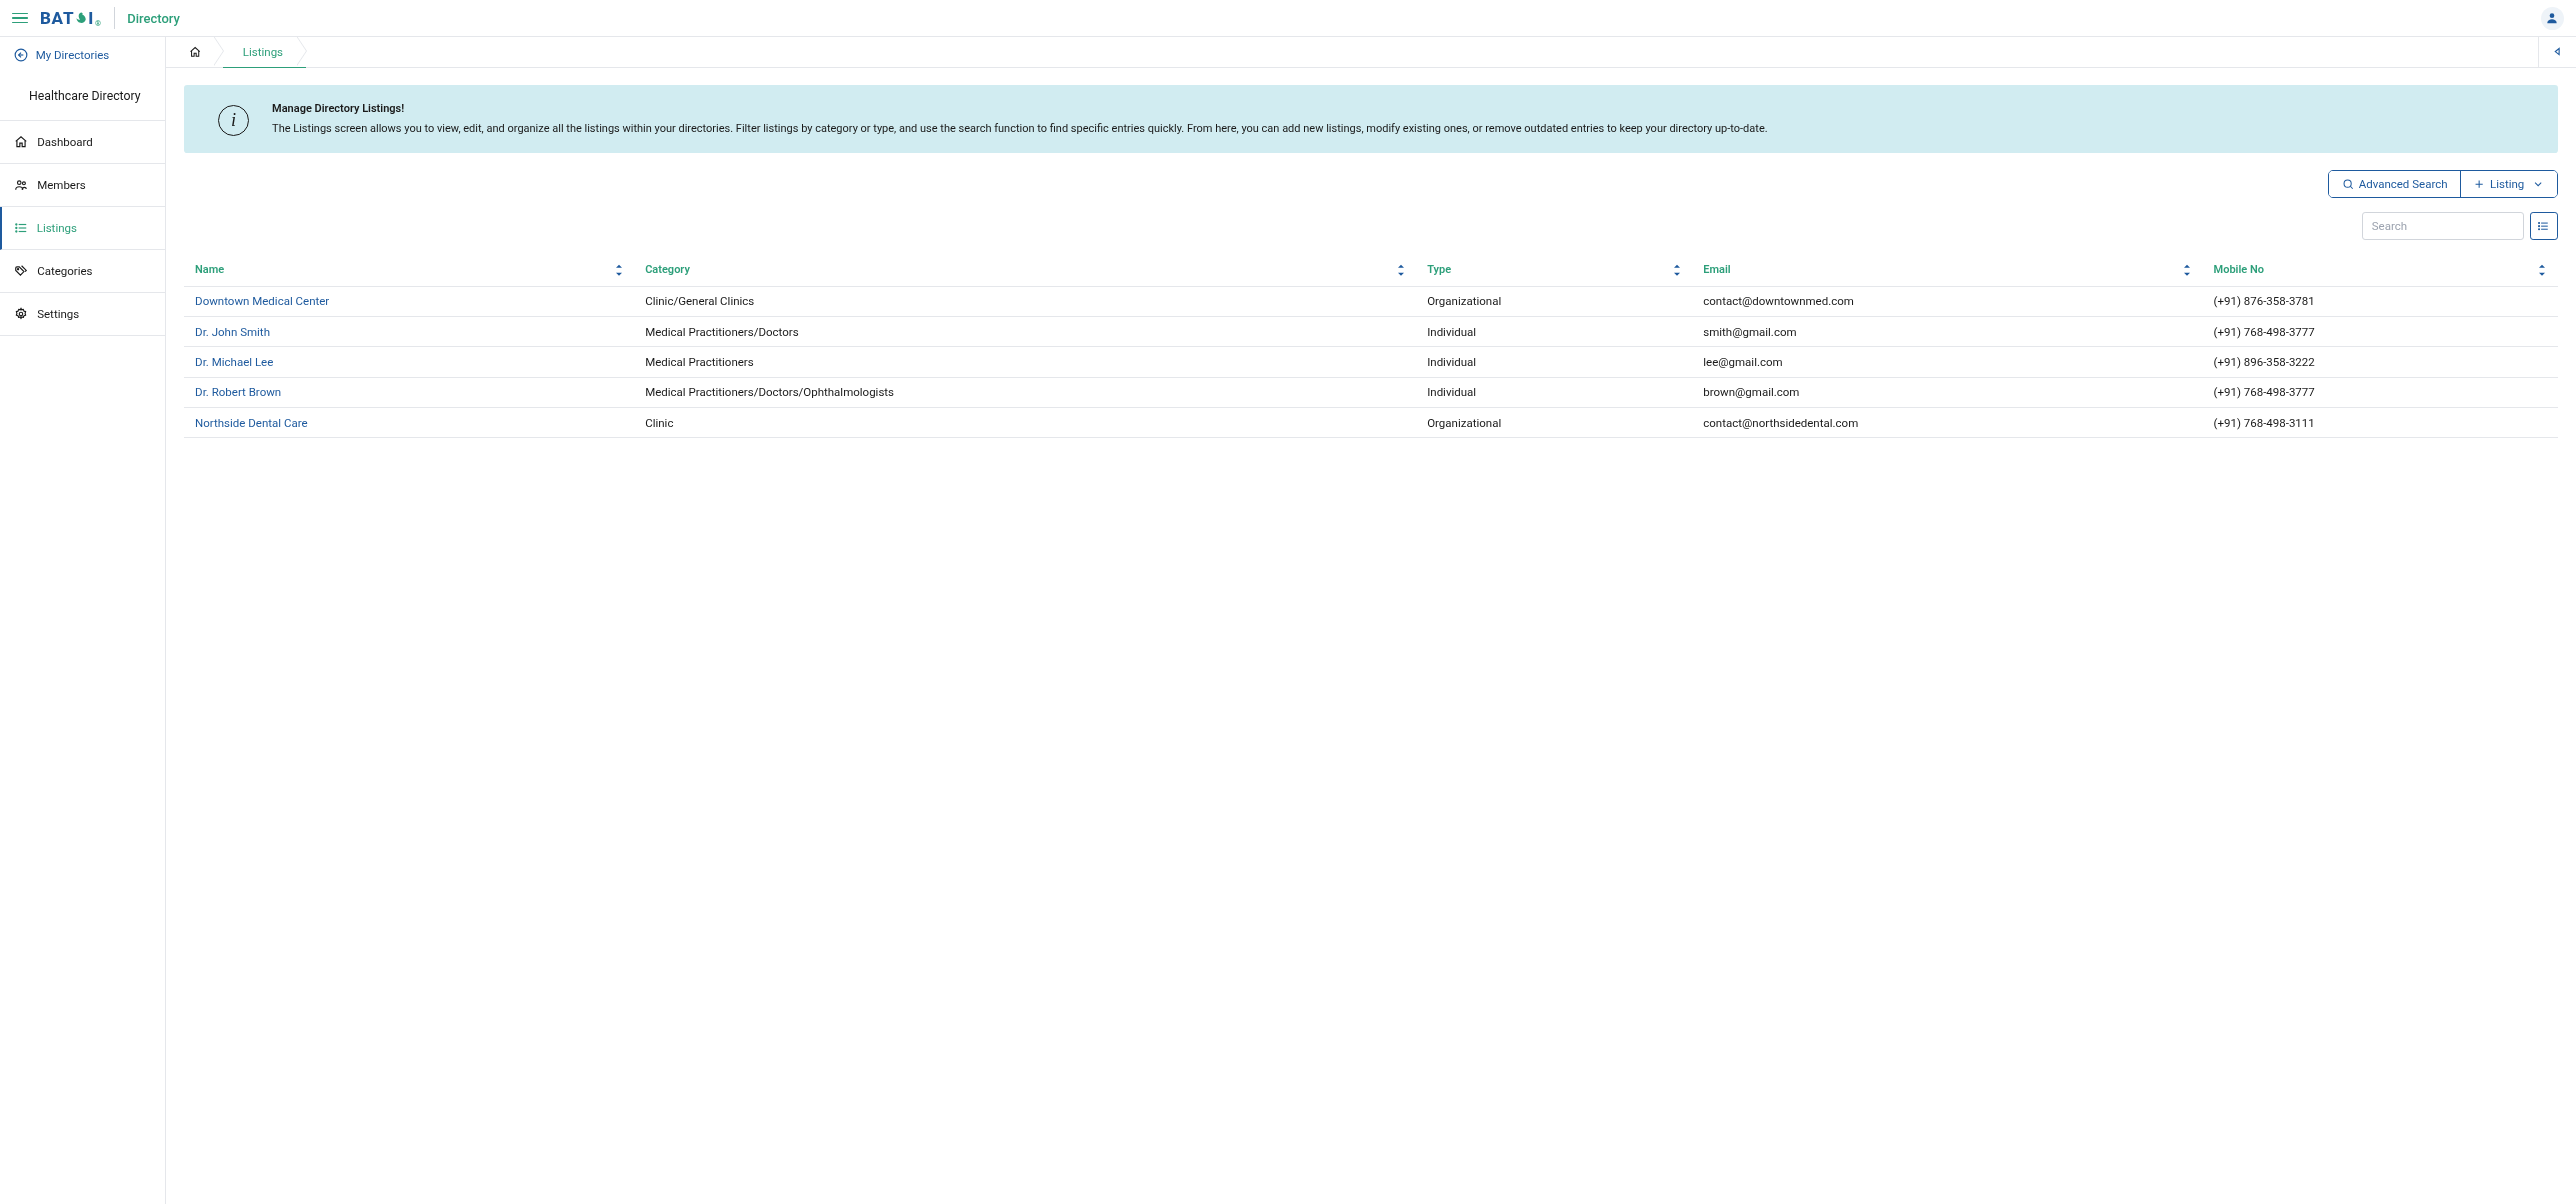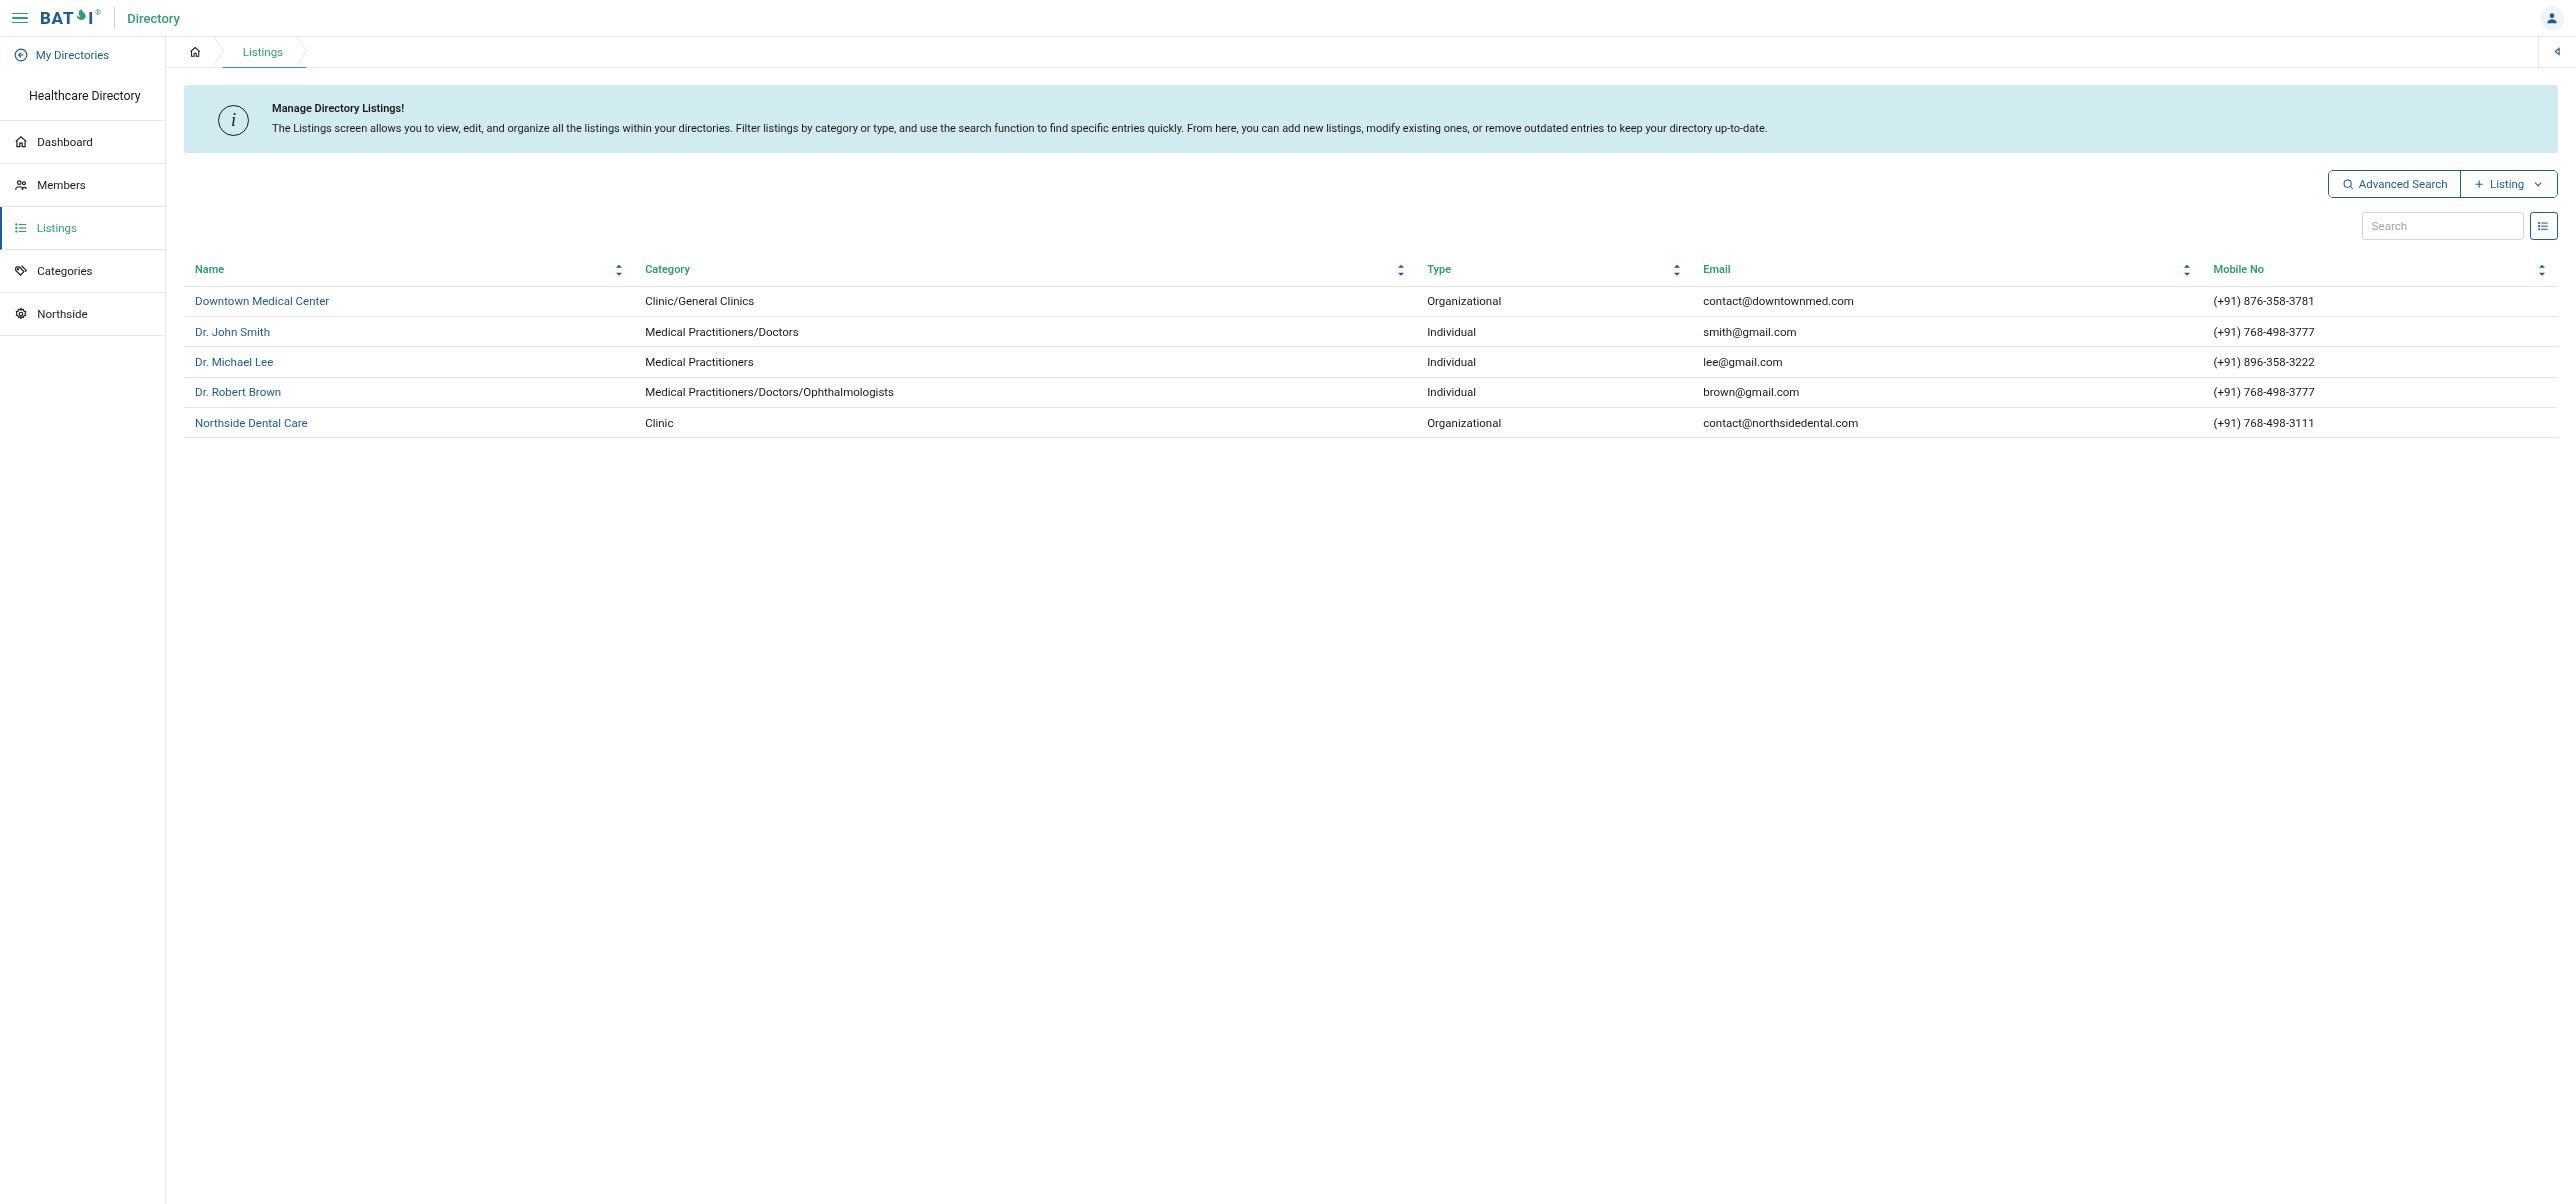--- a/index.html
+++ b/index.html
@@ -37,21 +37,21 @@
       cursor: pointer;
     }
     .hamburger-icon span {
       height: 1.5px;
       width: 100%;
       background: #2d9f7a;
       border-radius: 0.8px;
     }
     .logo {
       display: flex;
-      align-items: flex-start;
+      align-items: flex-end;
       font-weight: 800;
       font-size: 17px;
       letter-spacing: 0.8px;
       color: #1e5a9e;
     }
     .logo .accent {
       color: #2d9f7a;
     }
     .logo .reg {
       font-size: 7.7px;
@@ -455,21 +455,21 @@
             <circle cx="7" cy="9" r="1" fill="currentColor"></circle>
             <path d="M13 3l8 8-2 2"></path>
           </svg>
           <span>Categories</span>
         </li>
         <li class="sidebar-item">
           <svg class="sidebar-icon" viewBox="0 0 24 24" fill="none" stroke="currentColor" stroke-width="2">
             <circle cx="12" cy="12" r="3"></circle>
             <path d="M12 2l1 3 3-1 1 3 3 1-1 3 1 3-3 1-1 3-3-1-1 3-1-3-3 1-1-3-3-1 1-3-1-3 3-1 1-3 3 1z" stroke-linejoin="round"></path>
           </svg>
-          <span>Northside</span>
+          <span>Settings</span>
         </li>
       </ul>
   </aside>
 
   <main class="main">
     <div class="breadcrumb-bar">
       <div class="breadcrumb-left">
         <div class="breadcrumb-home">
           <svg width="12.3" height="12.3" viewBox="0 0 24 24" fill="none" stroke="#1a1a1a" stroke-width="2">
             <path d="M3 11l9-8 9 8"></path>

